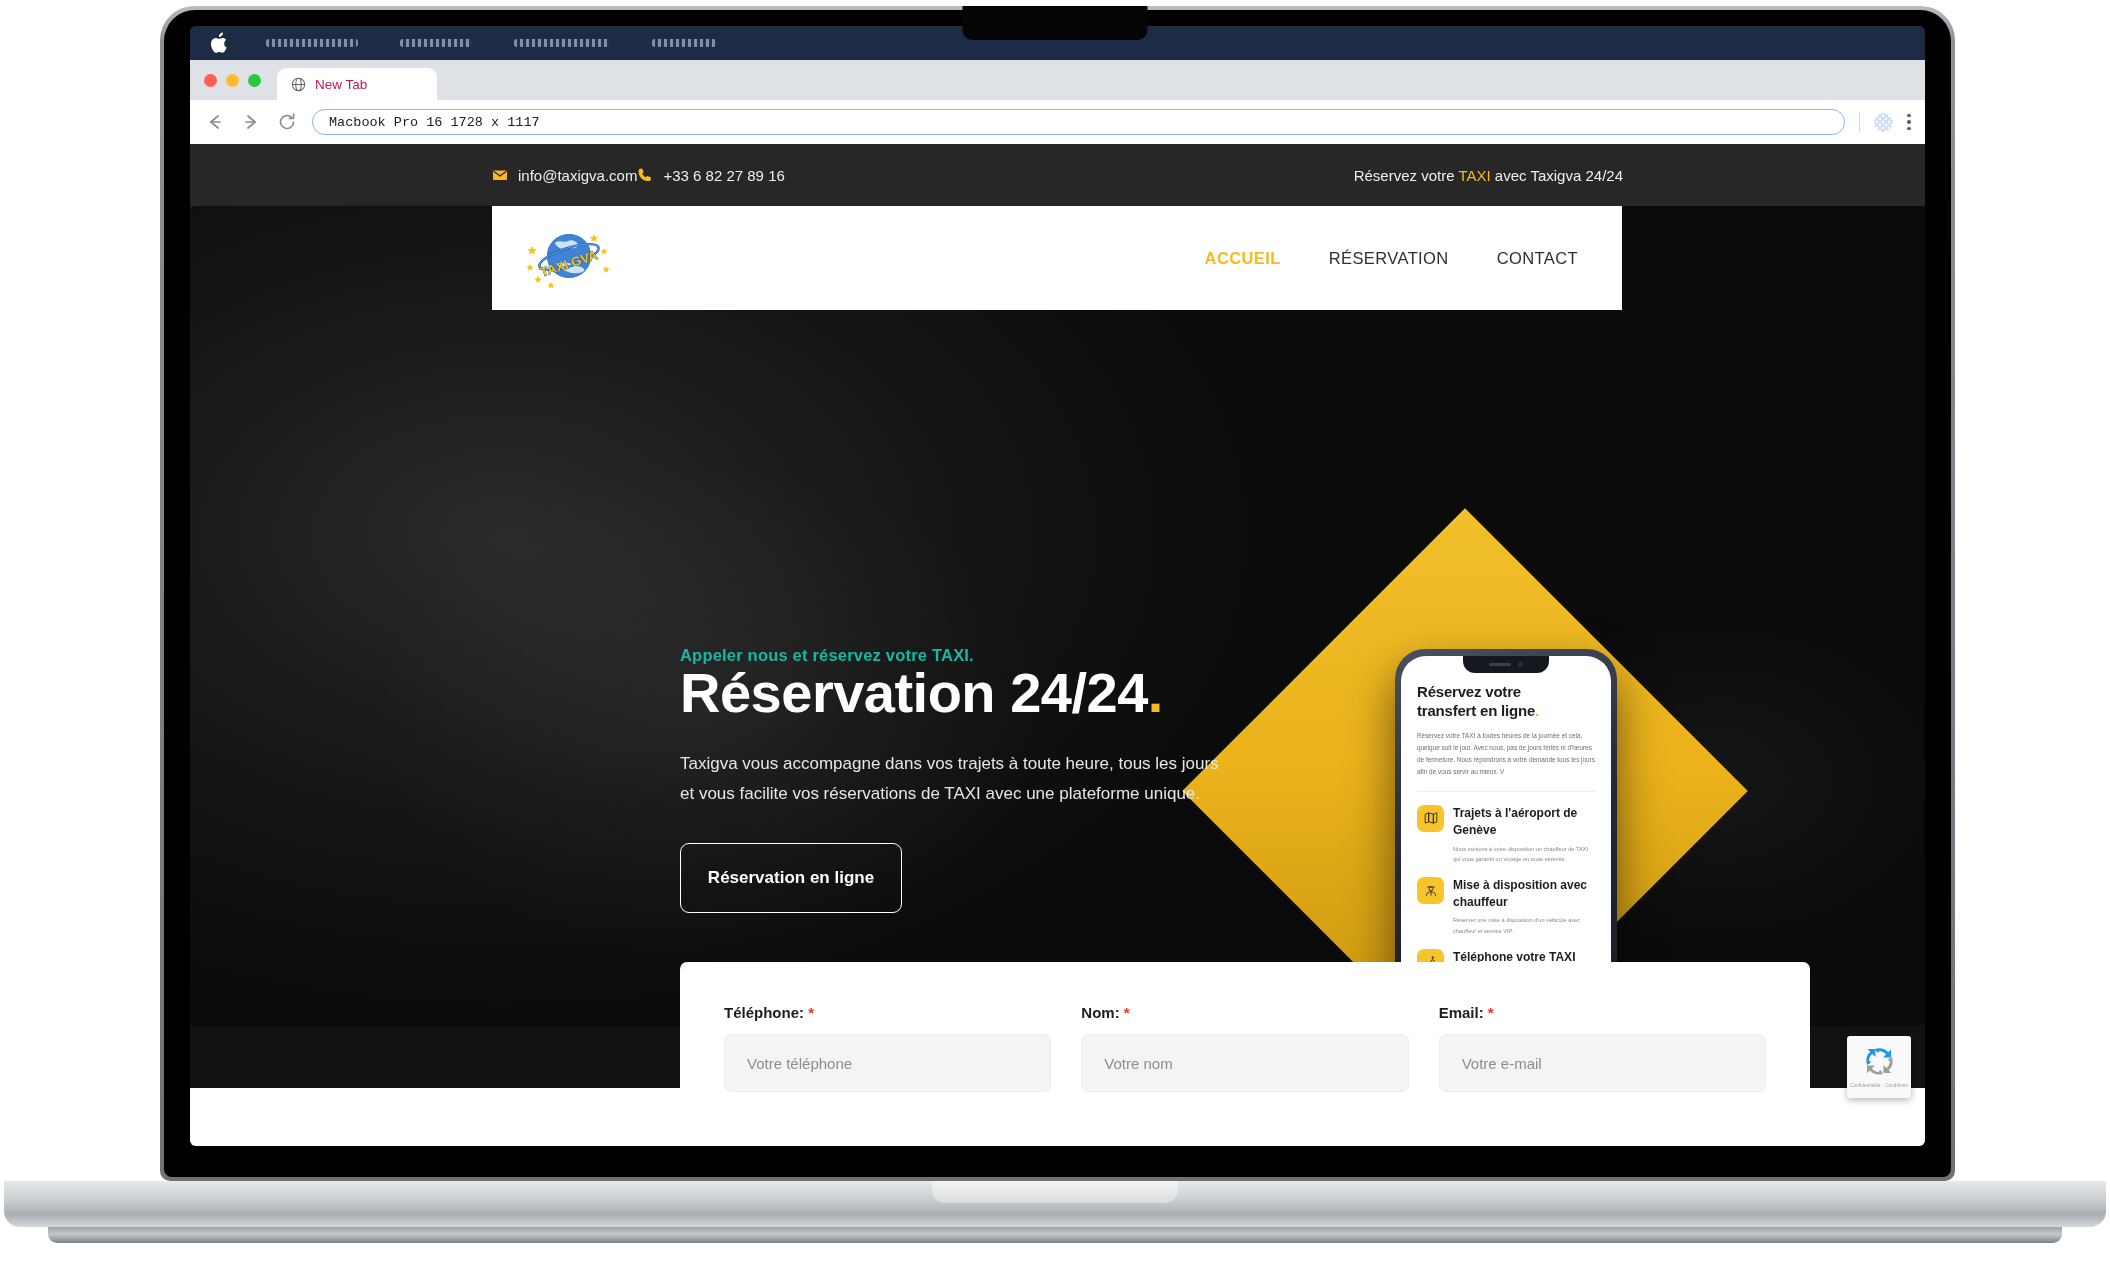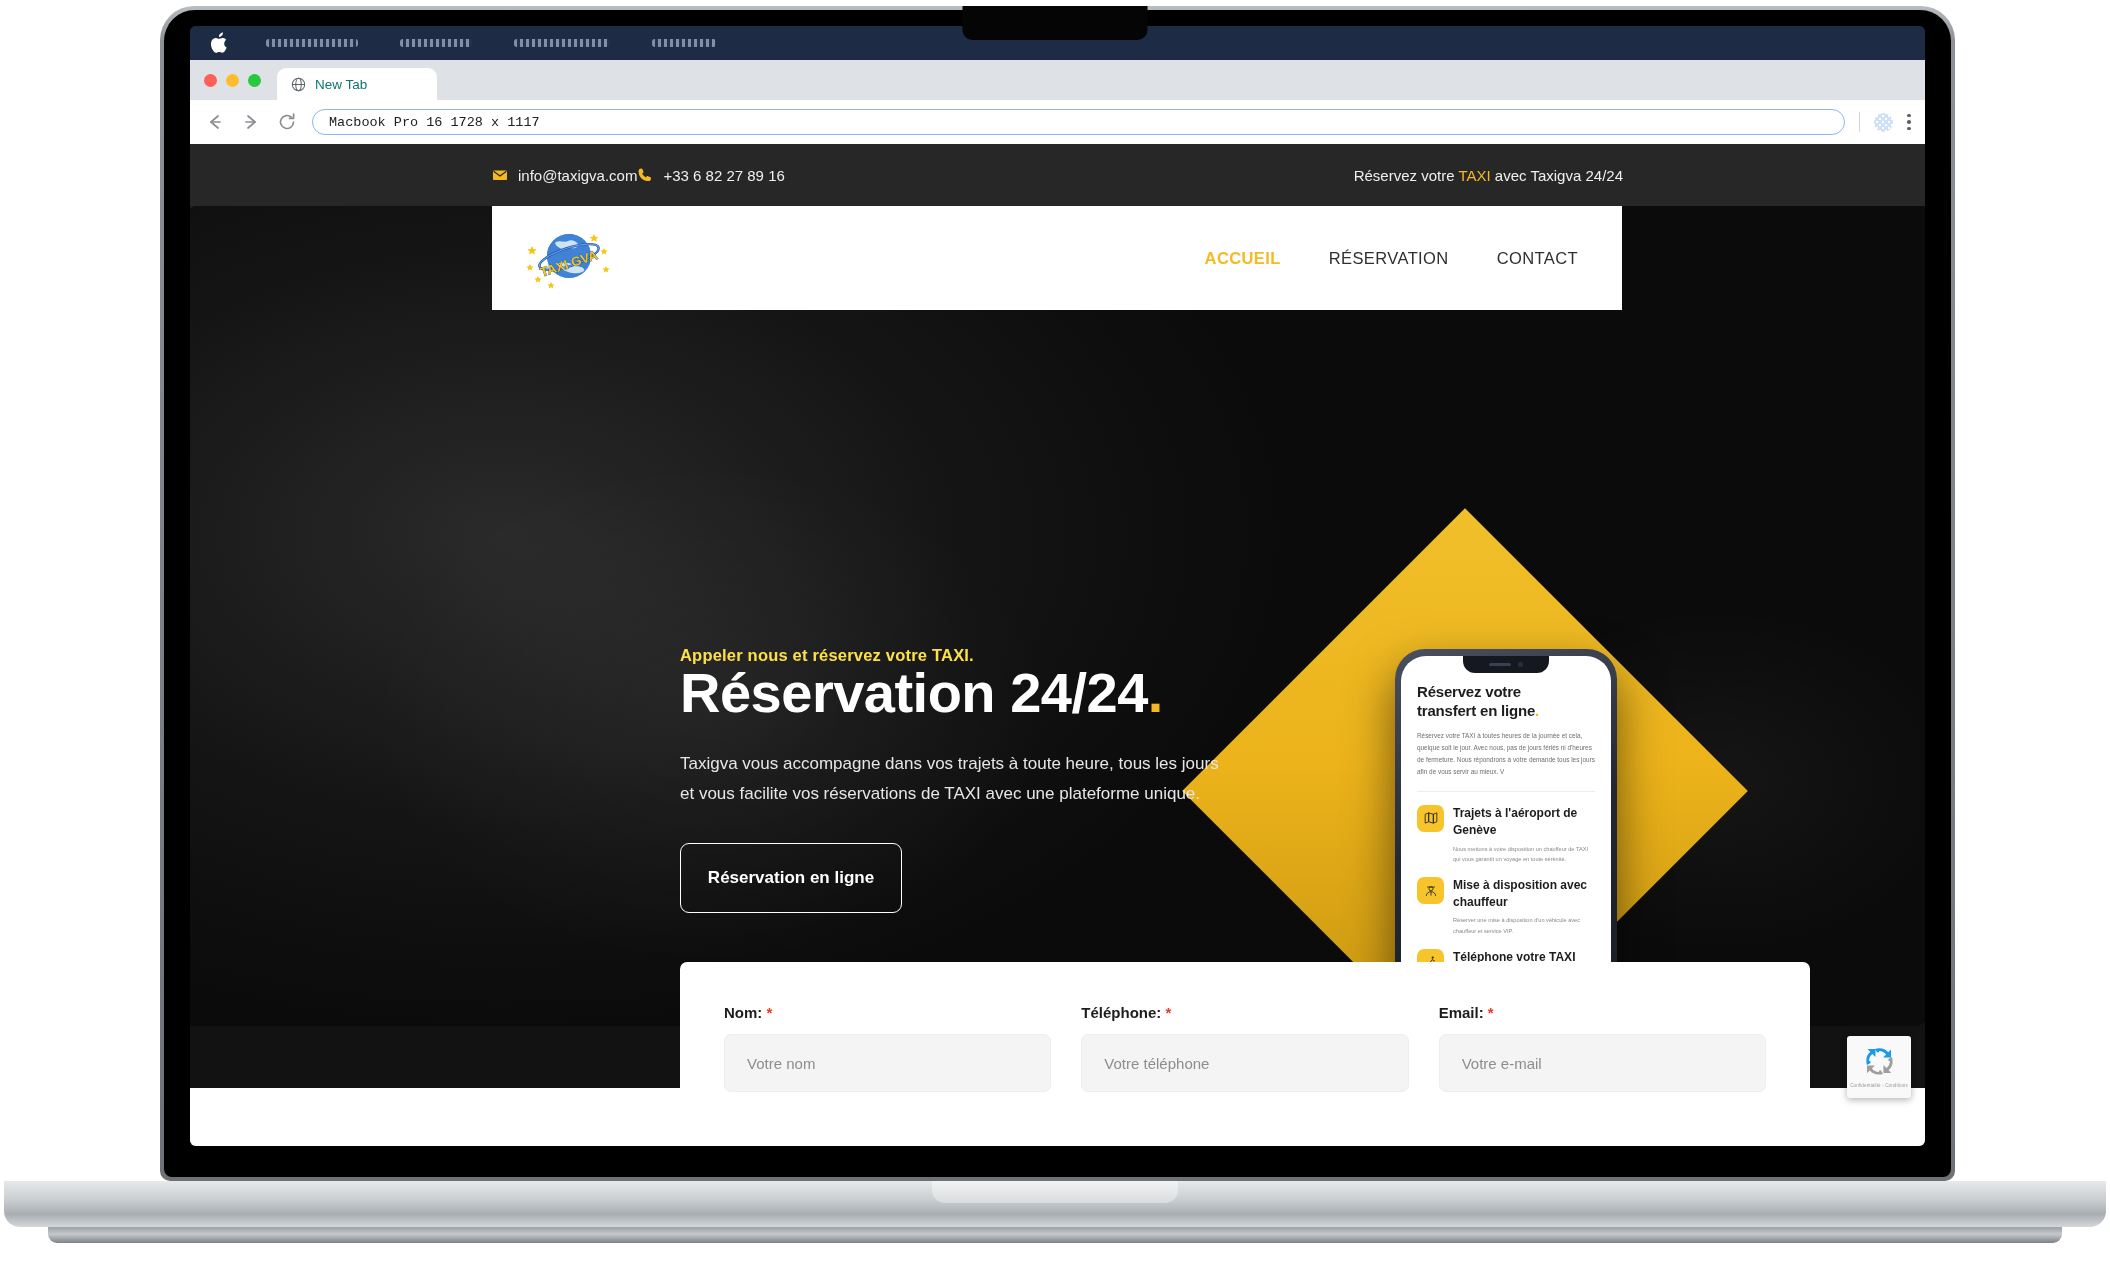--- a/index.html
+++ b/index.html
@@ -89,21 +89,21 @@
   .dot { width: 13px; height: 13px; border-radius: 50%; }
   .dot.red { background:#ff5f57; }
   .dot.yellow { background:#febc2e; }
   .dot.green { background:#28c840; }
 
   #tab {
     display: flex; align-items: center; gap: 9px;
     height: 32px; padding: 0 18px 0 14px;
     background: #ffffff;
     border-radius: 9px 9px 0 0;
-    font-size: 13.5px; color: #0f766e;
+    font-size: 13.5px; color: #be185d;
     min-width: 160px;
   }
   #tab-globe { width: 15px; height: 15px; flex: 0 0 auto; }
 
   #toolbar {
     height: 44px;
     background: #ffffff;
     display: flex; align-items: center;
     padding: 0 14px;
     gap: 14px;
@@ -196,21 +196,21 @@
       radial-gradient(ellipse 28% 44% at 30% 62%, rgba(255,255,255,.05), transparent 70%),
       radial-gradient(ellipse 20% 30% at 88% 70%, rgba(255,255,255,.045), transparent 70%);
   }
 
   #hero-copy {
     position: absolute;
     left: 490px; top: 440px;
     width: 560px;
     z-index: 4;
   }
-  #eyebrow { font-size: 16.5px; color:#fde047; font-weight:700; letter-spacing:.2px;}
+  #eyebrow { font-size: 16.5px; color:#14b8a6; font-weight:700; letter-spacing:.2px;}
   #hero-title {
     font-size: 56px; font-weight: 700; color:#ffffff;
     letter-spacing:-.5px; line-height:1;
   }
   #hero-title .dot-y { color:#f5b921; }
   #hero-sub {
     margin-top: 28px;
     font-size: 17px; line-height: 1.75; color:#e6e6e6;
     max-width: 548px;
   }
@@ -560,34 +560,34 @@
             <a class="nav-link">RÉSERVATION</a>
             <a class="nav-link">CONTACT</a>
           </nav>
         </div>
 
         <div id="footer-strip"></div>
 
         <div id="form-panel">
           <div class="field">
             <div class="field-label">
+              <span>Téléphone:</span>
+              <span class="req">*</span>
+            </div>
+            <div class="field-input">
+              <span>Votre téléphone</span>
+            </div>
+          </div>
+          <div class="field">
+            <div class="field-label">
               <span>Nom:</span>
               <span class="req">*</span>
             </div>
             <div class="field-input">
               <span>Votre nom</span>
-            </div>
-          </div>
-          <div class="field">
-            <div class="field-label">
-              <span>Téléphone:</span>
-              <span class="req">*</span>
-            </div>
-            <div class="field-input">
-              <span>Votre téléphone</span>
             </div>
           </div>
           <div class="field">
             <div class="field-label">
               <span>Email:</span>
               <span class="req">*</span>
             </div>
             <div class="field-input">
               <span>Votre e-mail</span>
             </div>

